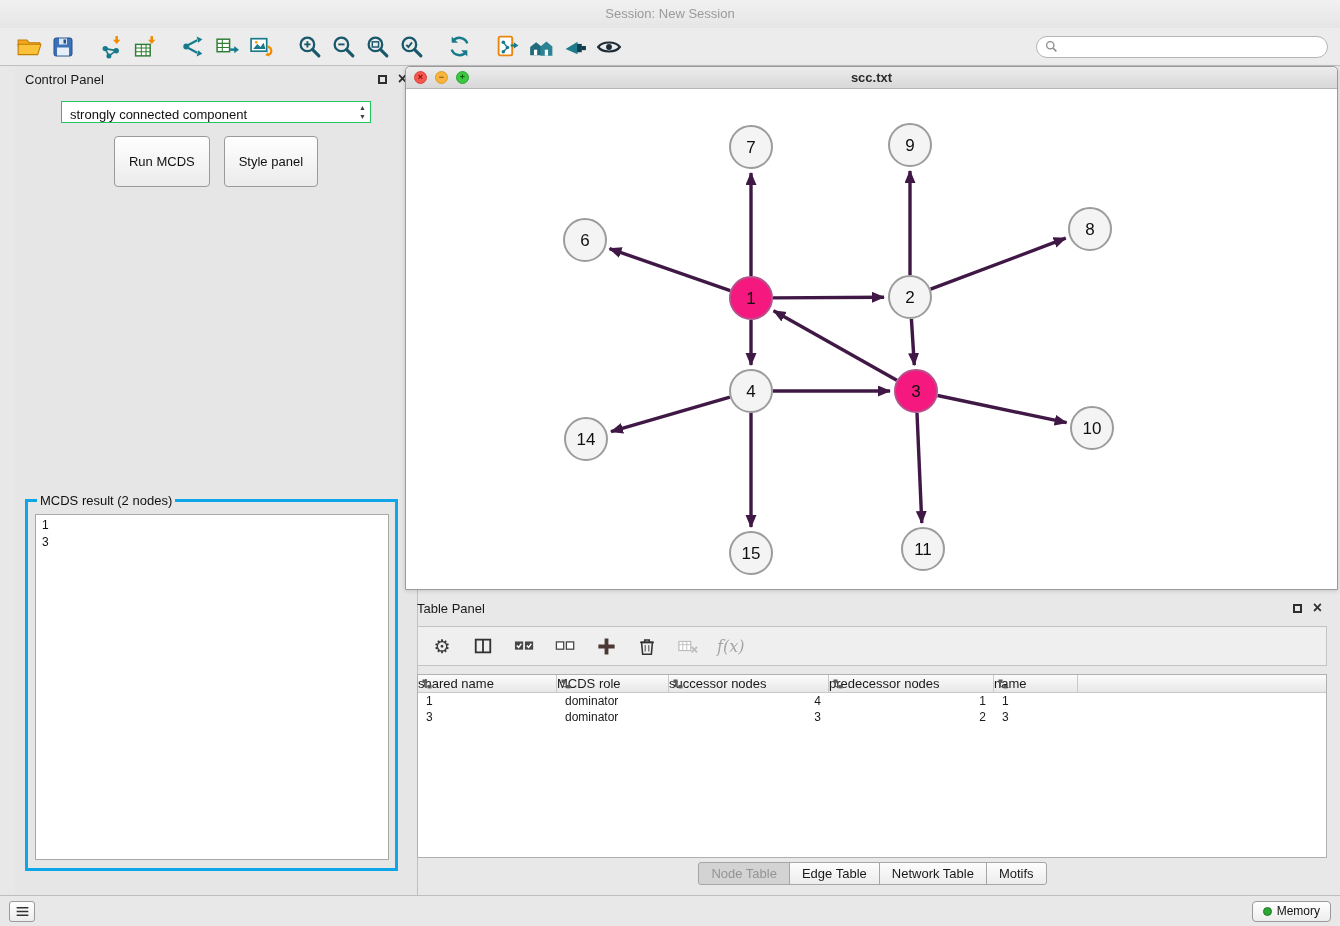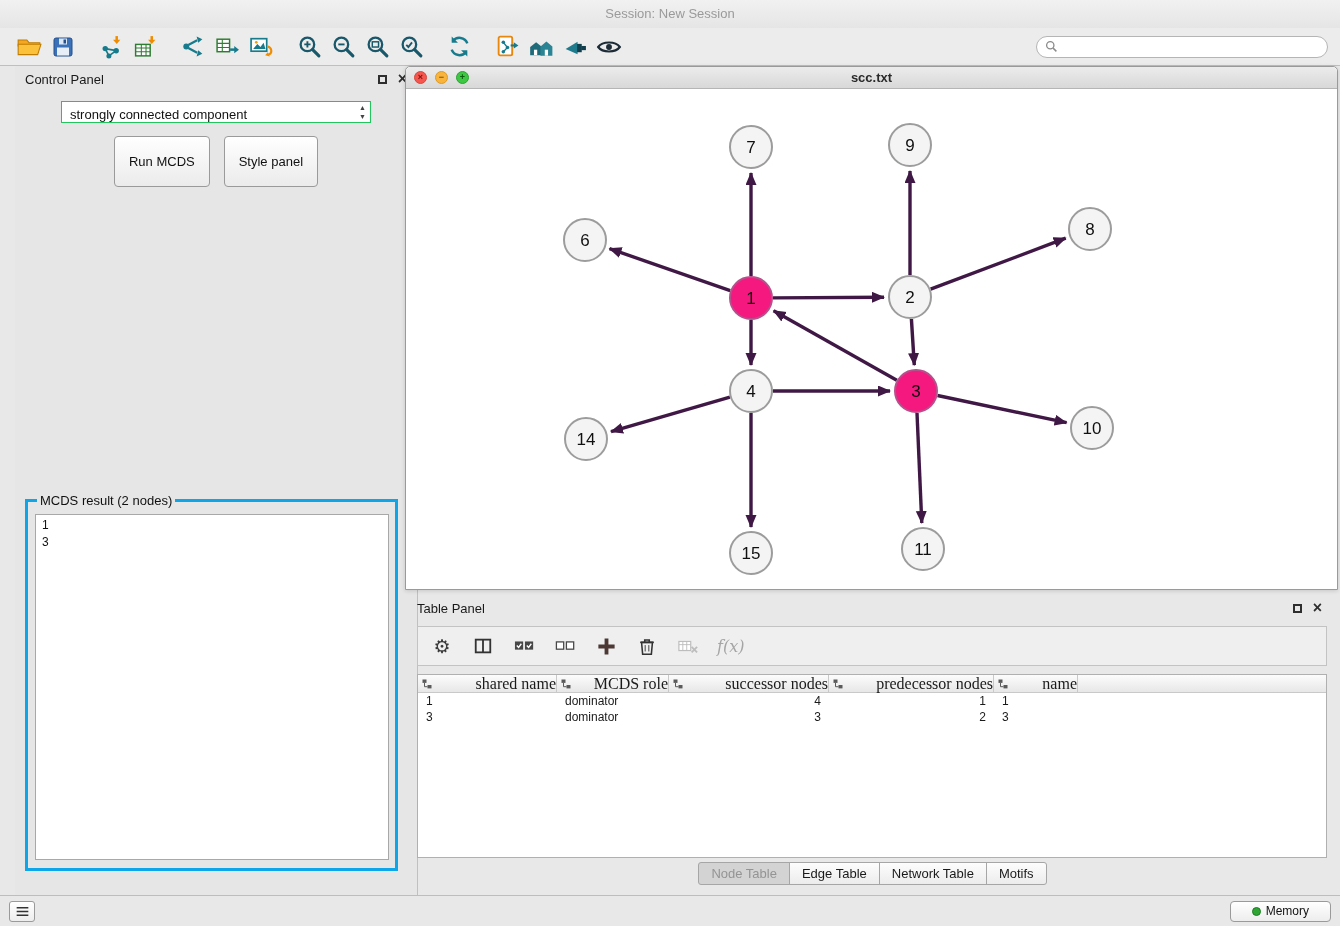--- a/index.html
+++ b/index.html
@@ -81,36 +81,36 @@
     background:#efefef; border:1px solid #c3c3c3; display:flex; align-items:center;
     padding:0 12px; gap:17px; }
   .tp-tool { display:flex; align-items:center; justify-content:center; width:24px; height:24px; }
   .fx-label { font-family:"DejaVu Serif", serif; font-style:italic; font-size:16px; color:#a5a5a5; }
   .gear-glyph { font-size:19px; color:#3a3a3a; line-height:1; }
   .tp-table { position:absolute; left:12px; right:13px; top:78px; bottom:29px;
     background:#fff; border:1px solid #b0b0b0; overflow:hidden; }
   .thead { display:flex; height:18px; background:linear-gradient(#fcfcfc,#e7e7e7);
     border-bottom:1px solid #c9c9c9; }
   .th { position:relative; border-right:1px solid #c9c9c9; display:flex; align-items:center;
-    justify-content:flex-end; font-size:16px; color:#1a1a1a; flex:none;font-family:Liberation Serif, serif; }
+    justify-content:flex-start; font-size:13px; color:#1a1a1a; flex:none; }
   .th-icon { position:absolute; left:4px; top:4px; }
   .tr { display:flex; height:16px; font-size:12px; color:#1a1a1a; }
   .td { display:flex; align-items:center; padding:0 8px; flex:none; }
   .td.right { justify-content:flex-end; }
   .td.left { justify-content:flex-start; }
   .tp-tabs { position:absolute; left:0; right:0; top:266px; display:flex; justify-content:center; }
 
   
   .statusbar { position:absolute; left:0; right:0; bottom:0; height:31px; background:#e8e8e8;
     border-top:1px solid #bdbdbd; display:flex; align-items:center; padding:0 9px; }
   .list-btn { width:26px; height:21px; border:1px solid #9a9a9a; border-radius:3px;
     background:linear-gradient(#ffffff,#ededed); display:flex; align-items:center; justify-content:center; }
   .memory-btn { margin-left:auto; height:21px; border:1px solid #9a9a9a; border-radius:4px;
     background:linear-gradient(#ffffff,#ededed); display:flex; align-items:center; gap:5px;
-    padding:0 21px; font-size:12px; color:#111; }
+    padding:0 10px; font-size:12px; color:#111; }
   .mem-dot { width:9px; height:9px; border-radius:50%; background:#2fa535; border:1px solid #1d7d22; }
 </style>
 </head>
 <body>
 
 <div class="app">
 
   <div class="titlebar">
     <span>Session: New Session</span>
   </div>

